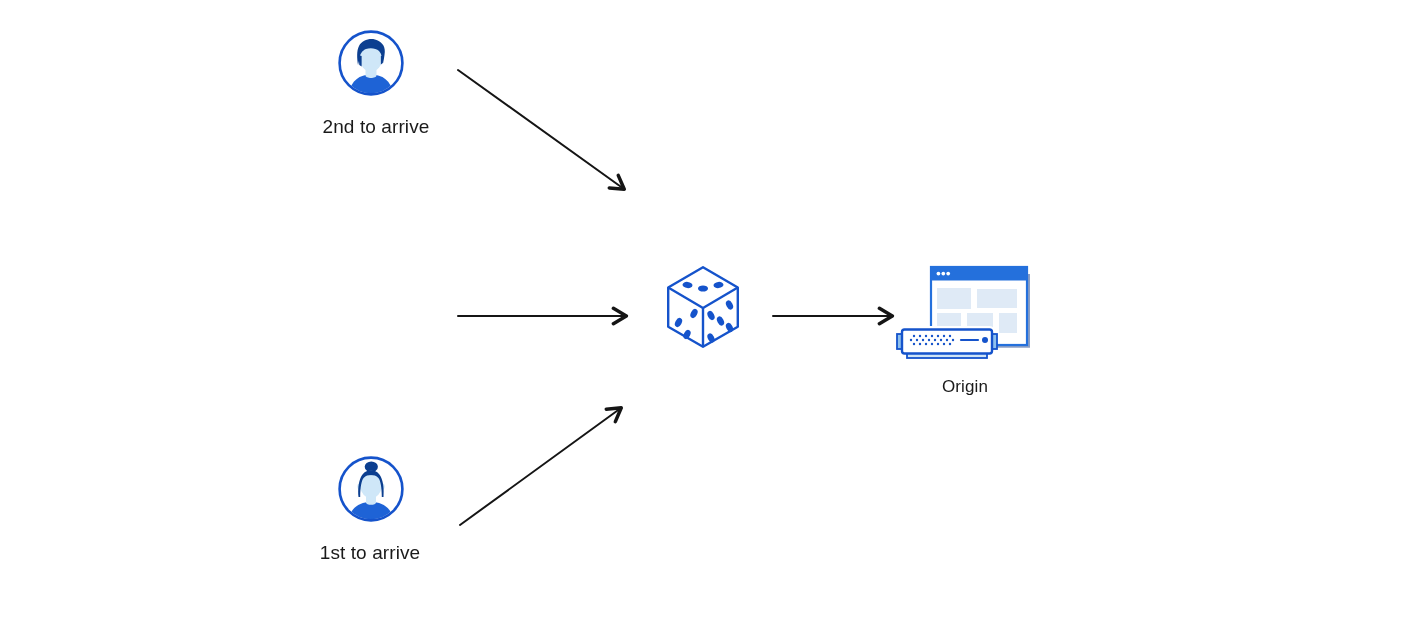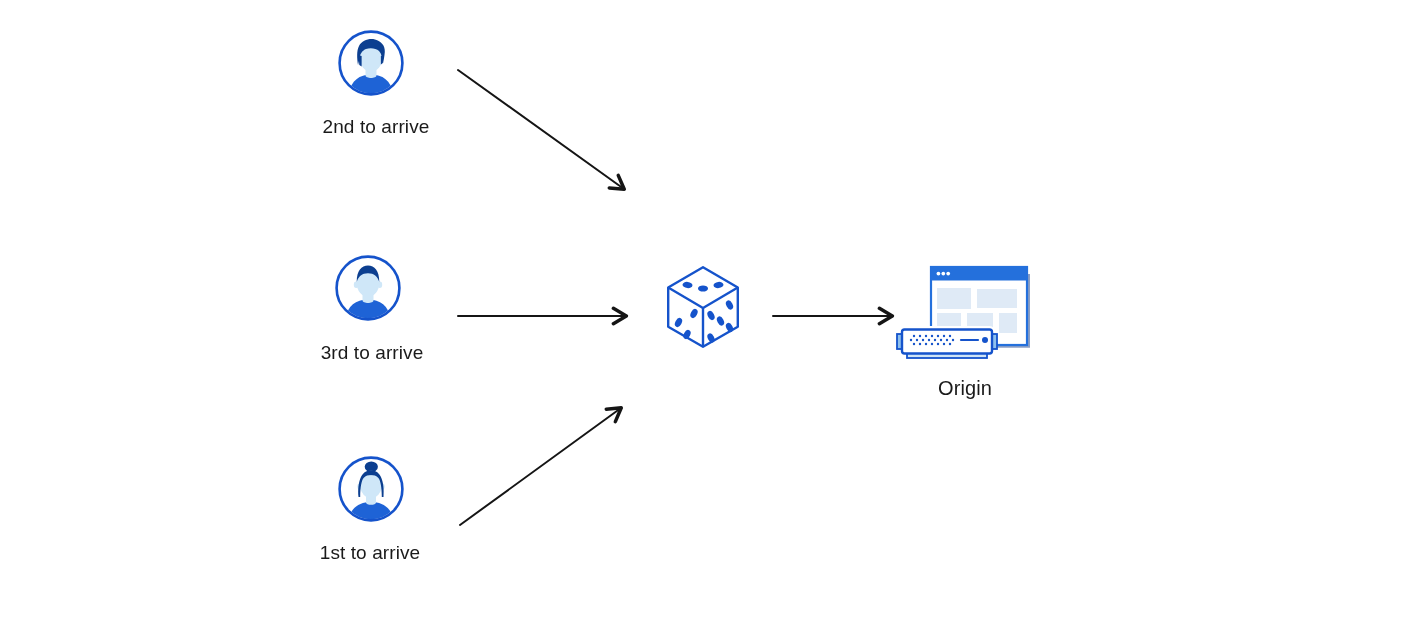--- a/index.html
+++ b/index.html
@@ -14,21 +14,21 @@
   .layer { position: absolute; left: 0; top: 0; }
   .node { position: absolute; }
   .label {
     position: absolute;
     transform: translateX(-50%);
     white-space: nowrap;
     color: #1a1a1a;
     font-size: 19px;
     letter-spacing: 0.1px;
   }
-  .origin-label { font-size: 20px; }
+  .origin-label { font-size: 17px; }
 </style>
 </head>
 <body>
 
 <div class="canvas">
 
   <svg class="layer" width="1405" height="633" viewBox="0 0 1405 633">
     <defs>
       <marker id="ah" viewBox="0 0 12 12" refX="9.2" refY="6" markerWidth="10.5" markerHeight="10.5" orient="auto-start-reverse">
         <path d="M2,1.6 L9.4,6 L2,10.4" fill="none" stroke="#151515" stroke-width="2" stroke-linecap="round" stroke-linejoin="round"></path>
@@ -56,40 +56,20 @@
         <ellipse cx="33" cy="27.5" rx="11.5" ry="14.2" fill="#cfe7f8"></ellipse>
         <path d="M20,35 C19,28 18.5,21 21,16 C24,10.5 31,8 37,9.5 C43,11 47.2,15.5 46.8,22 C46.5,26 45.7,30 45,33.5 C44.5,28 43.5,23.5 41,21 C38,18 32,17.5 28,19 C24.5,20.3 22,24 21.5,28 C21.2,30.5 20.5,33 20,35 Z" fill="#0c3f90"></path>
         <path d="M20.6,25 L23.6,26 L23.6,36.5 L21.3,35 Z" fill="#0c3f90"></path>
         <path d="M45.4,25 L42.9,26 L42.9,34.5 L44.9,33 Z" fill="#0c3f90"></path>
       </g>
       <circle cx="33" cy="33" r="31.4" fill="none" stroke="#1553cb" stroke-width="2.6"></circle>
     </svg>
     <div class="label" style="left:38px; top:86px;">2nd to arrive</div>
   </div>
 
-  <div class="node" style="left:335px; top:255px;">
-    <svg width="66" height="66" viewBox="0 0 66 66">
-      <defs>
-          <clipPath id="clip-a2">
-            <circle cx="33" cy="33" r="30.2"></circle>
-          </clipPath>
-        </defs>
-      <circle cx="33" cy="33" r="31.4" fill="#ffffff"></circle>
-      <g clip-path="url(#clip-a2)">
-        <path d="M33,44.5 C20,44.5 12,51.5 9.5,66 L56.5,66 C54,51.5 46,44.5 33,44.5 Z" fill="#1e63d6"></path>
-        <path d="M27.5,36 L38.5,36 L38.5,45.5 C38.5,48.8 27.5,48.8 27.5,45.5 Z" fill="#cfe7f8"></path>
-        <ellipse cx="21.2" cy="29.8" rx="2.4" ry="3.3" fill="#cfe7f8"></ellipse>
-        <ellipse cx="44.8" cy="29.8" rx="2.4" ry="3.3" fill="#cfe7f8"></ellipse>
-        <ellipse cx="33" cy="28" rx="11.3" ry="13.8" fill="#cfe7f8"></ellipse>
-        <path d="M21.7,27 C21.7,15.8 26.5,10.6 33,10.6 C39.5,10.6 44.3,15.8 44.3,27 C42.5,21 39,18.2 33,18.2 C27,18.2 23.5,21 21.7,27 Z" fill="#0c3f90"></path>
-      </g>
-      <circle cx="33" cy="33" r="31.4" fill="none" stroke="#1553cb" stroke-width="2.6"></circle>
-    </svg>
-    <div class="label" style="left:37px; top:87px;">3rd to arrive</div>
-  </div>
 
   <div class="node" style="left:338px; top:456px;">
     <svg width="66" height="66" viewBox="0 0 66 66">
       <defs>
           <clipPath id="clip-a3">
             <circle cx="33" cy="33" r="30.2"></circle>
           </clipPath>
         </defs>
       <circle cx="33" cy="33" r="31.4" fill="#ffffff"></circle>
       <g clip-path="url(#clip-a3)">

